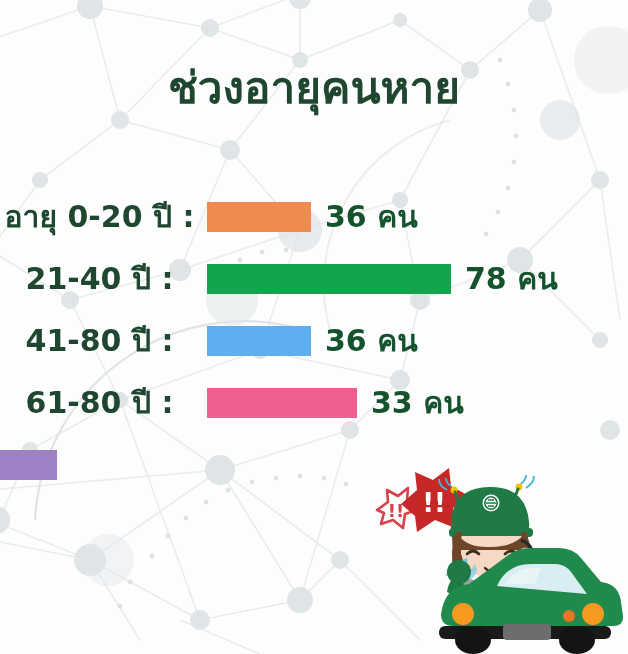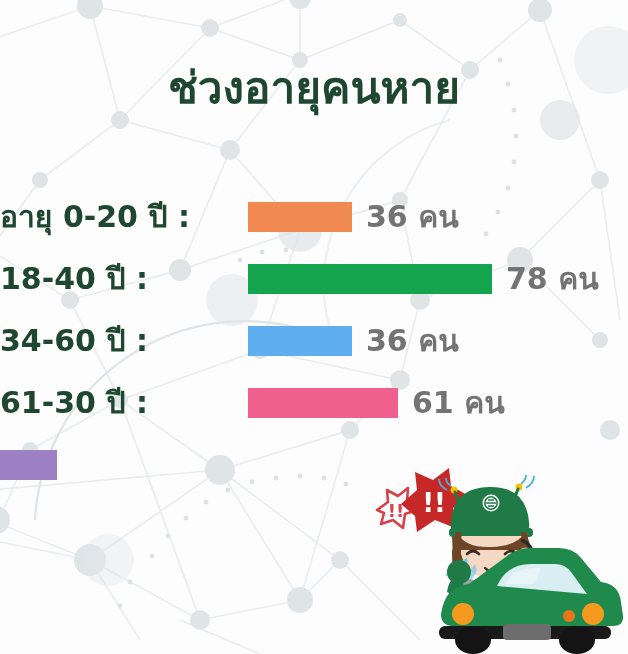--- a/index.html
+++ b/index.html
@@ -53,22 +53,22 @@
     width: 628px;
     z-index: 3;
   }
   .row {
     position: relative;
     height: 62px;
     display: flex;
     align-items: center;
   }
   .row-label {
-    width: 248px;
-    text-align: left;
+    width: 207px;
+    text-align: center;
     padding-right: 8px;
     box-sizing: border-box;
     font-size: 30px;
     font-weight: bold;
     color: #1f4730;
     white-space: nowrap;
     line-height: 1;
   }
   .bar-wrap {
     position: relative;
@@ -77,21 +77,21 @@
     align-items: center;
   }
   .bar {
     height: 30px;
     display: block;
   }
   .row-value {
     margin-left: 14px;
     font-size: 30px;
     font-weight: bold;
-    color: #737373;
+    color: #14532d;
     white-space: nowrap;
     line-height: 1;
   }
   
   #mascot {
     position: absolute;
     left: 355px;
     top: 466px;
     width: 273px;
     height: 188px;
@@ -204,41 +204,41 @@
 
     <div class="row">
       <div class="row-label">อายุ 0-20 ปี :</div>
       <div class="bar-wrap">
         <span class="bar" style="width:104px;background:#f08a50;"></span>
       </div>
       <div class="row-value">36 คน</div>
     </div>
 
     <div class="row">
-      <div class="row-label">18-40 ปี :</div>
+      <div class="row-label">21-40 ปี :</div>
       <div class="bar-wrap">
         <span class="bar" style="width:244px;background:#13a44d;"></span>
       </div>
       <div class="row-value">78 คน</div>
     </div>
 
     <div class="row">
-      <div class="row-label">34-60 ปี :</div>
+      <div class="row-label">41-80 ปี :</div>
       <div class="bar-wrap">
         <span class="bar" style="width:104px;background:#5faff0;"></span>
       </div>
       <div class="row-value">36 คน</div>
     </div>
 
     <div class="row">
-      <div class="row-label">61-30 ปี :</div>
+      <div class="row-label">61-80 ปี :</div>
       <div class="bar-wrap">
         <span class="bar" style="width:150px;background:#f15f8e;"></span>
       </div>
-      <div class="row-value">61 คน</div>
+      <div class="row-value">33 คน</div>
     </div>
 
     <div class="row">
       <div class="bar-wrap">
         <span class="bar" style="width:57px;background:#9e80c5;"></span>
       </div>
     </div>
 
   </div>
 

